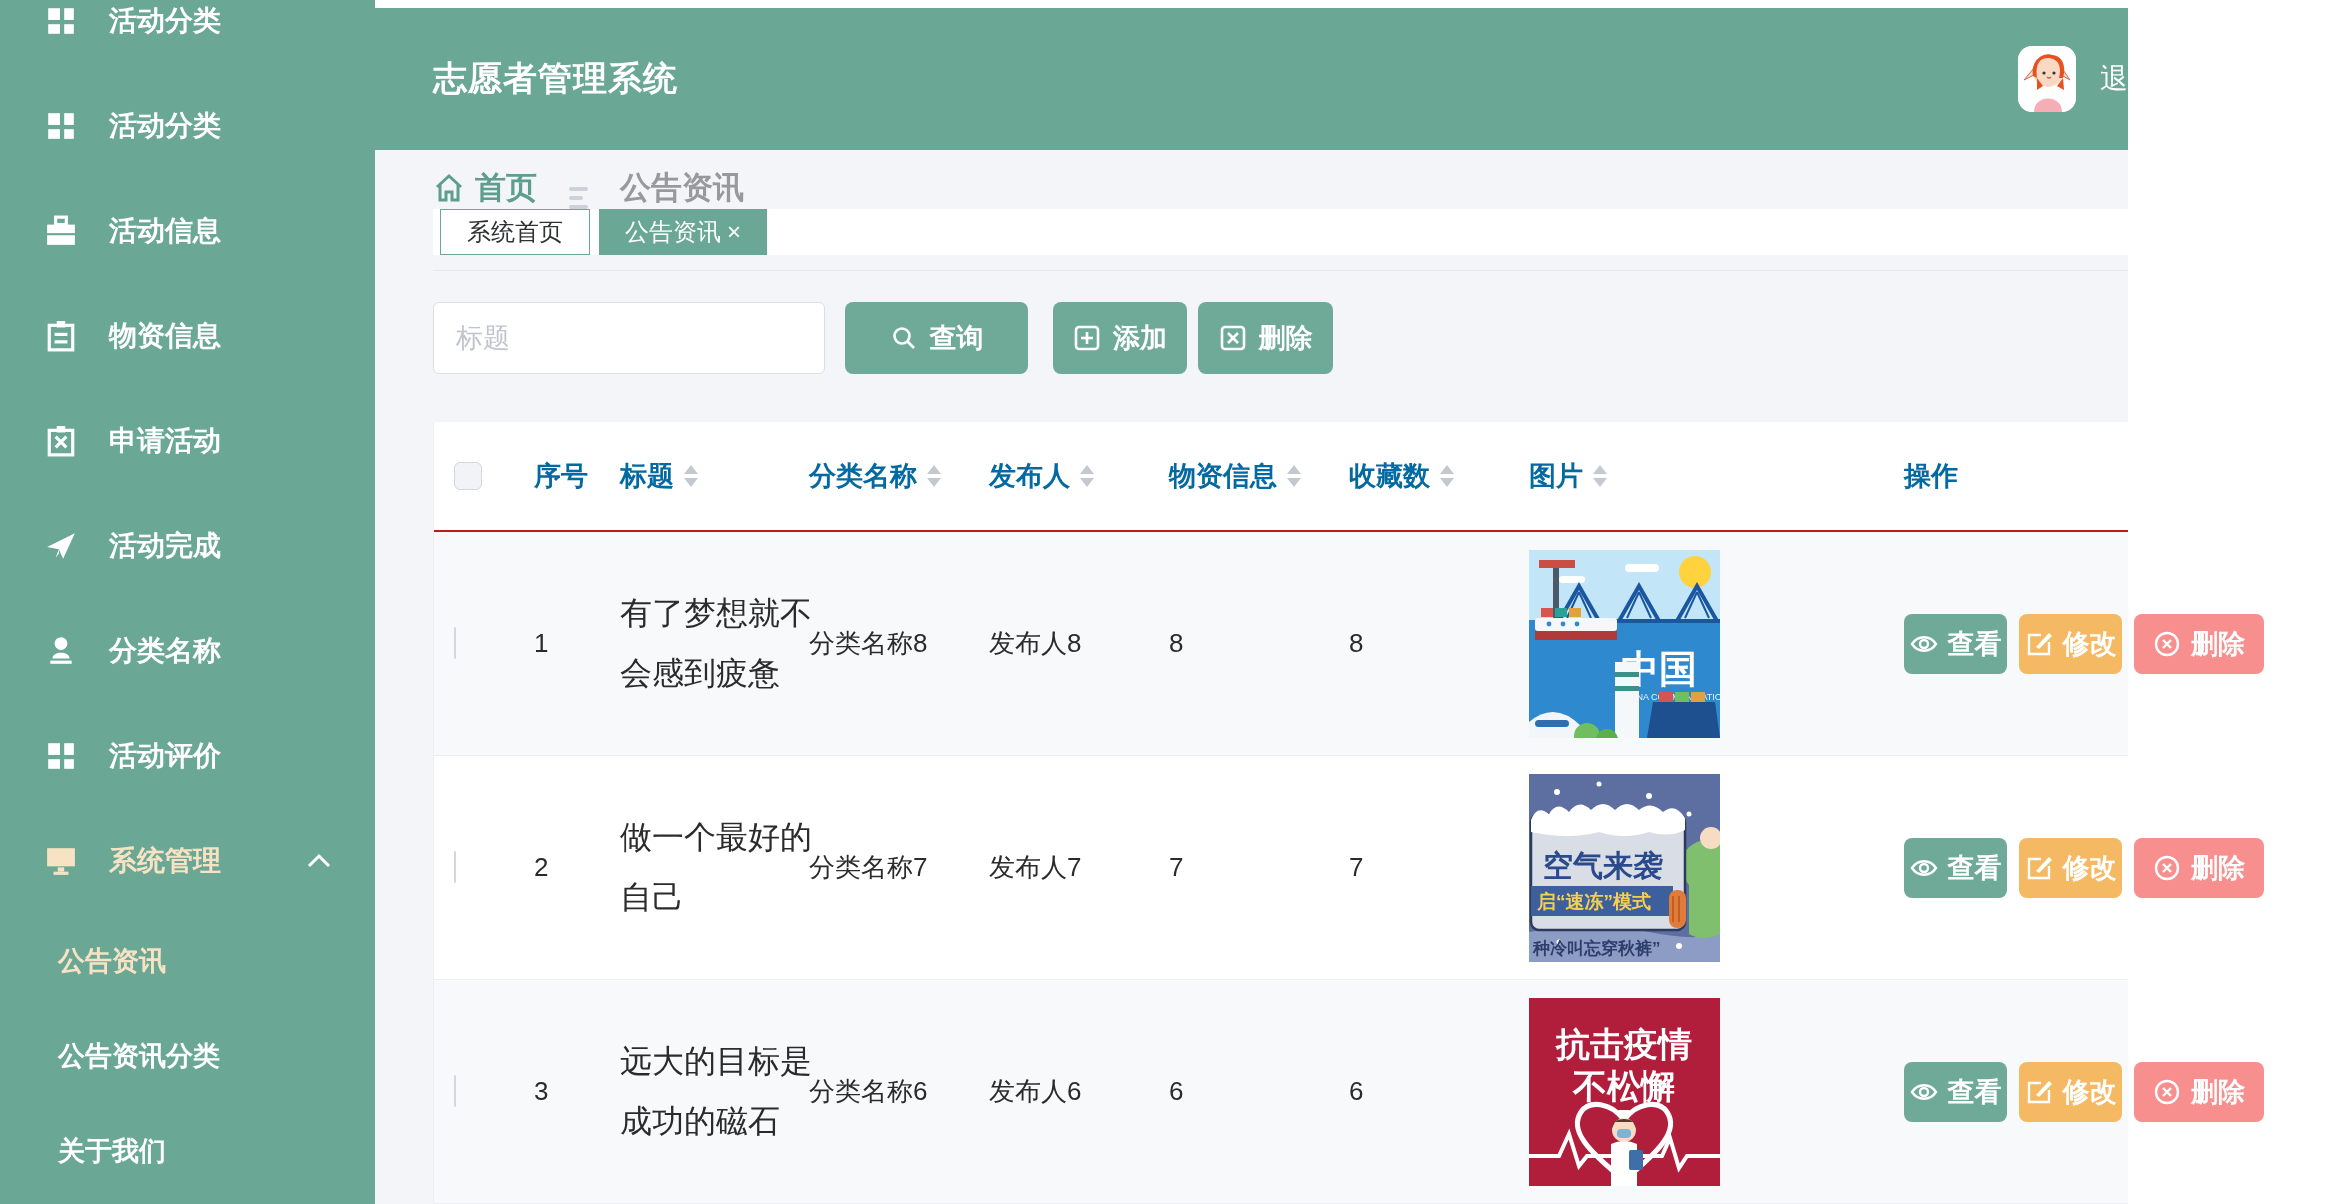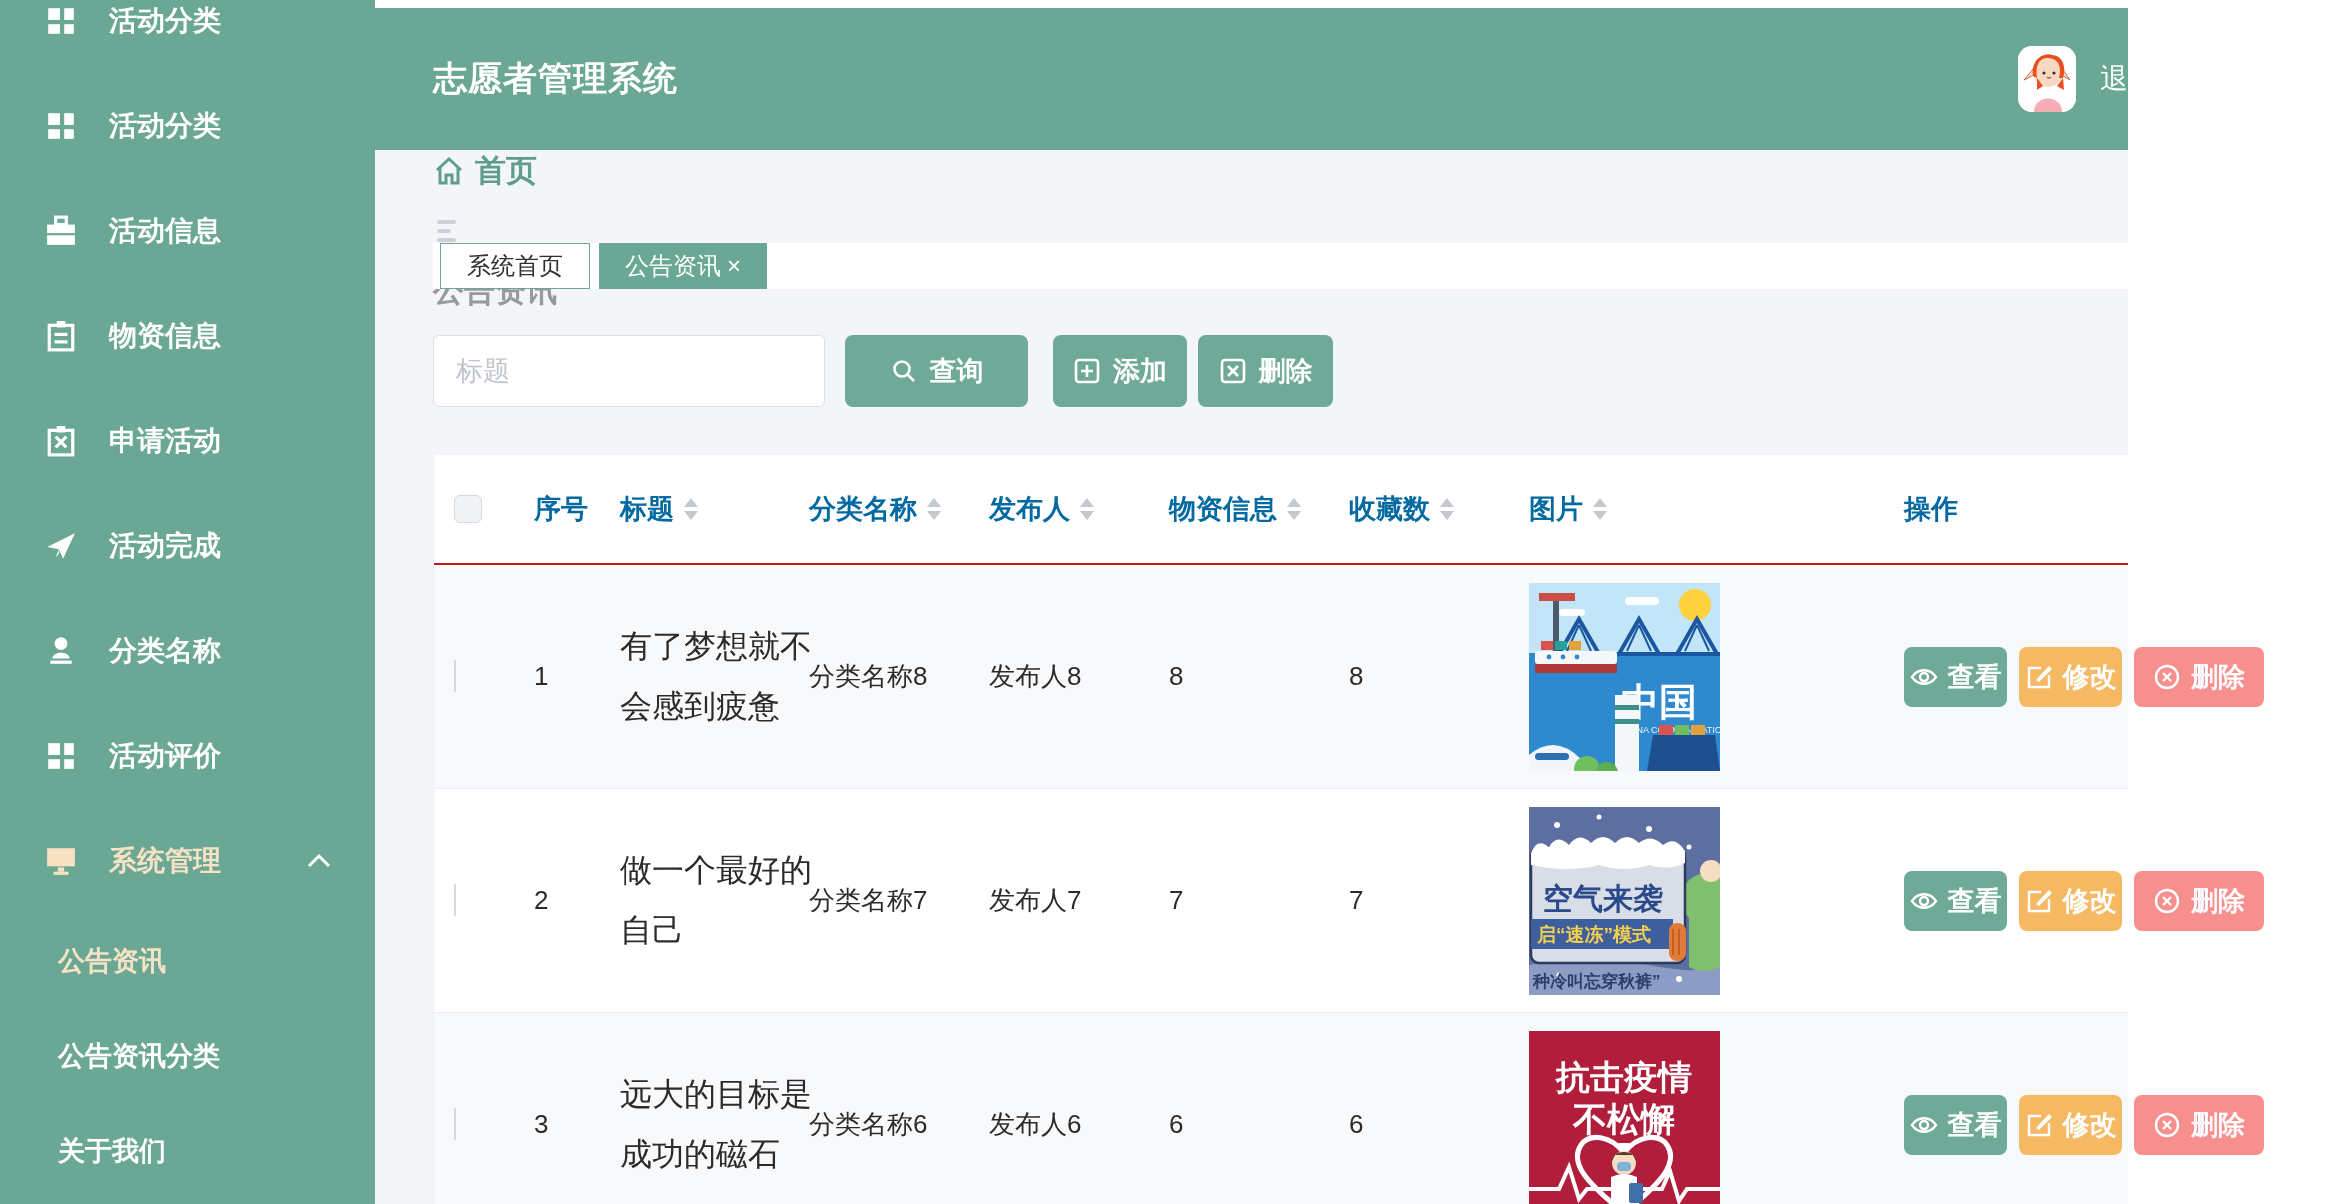--- a/index.html
+++ b/index.html
@@ -25,21 +25,21 @@
   .header { height:142px; background:#6AA795; display:flex; align-items:center;
     padding-left:58px; color:#fff; }
   .header-title { font-size:34px; font-weight:bold; letter-spacing:1px; }
   .header-right { margin-left:auto; display:flex; align-items:center; gap:24px; }
   .avatar { width:58px; height:66px; background:#fff; border-radius:14px; overflow:hidden;
     cursor:pointer; flex-shrink:0; }
   .logout { font-size:28px; color:#fff; cursor:pointer; width:28px; overflow:visible; white-space:nowrap; }
 
   
   .main { flex:1; background:#F3F5F8; display:flex; flex-direction:column; min-height:0; }
-  .breadcrumb { height:93px; display:flex; align-items:flex-start; padding-left:58px; gap:28px;flex-direction:column; }
+  .breadcrumb { height:93px; display:flex; align-items:flex-end; padding-left:58px; gap:28px; }
   .bc-home { display:flex; align-items:center; gap:10px; color:#5F9E8F; font-size:31px;
     font-weight:bold; cursor:pointer; }
   .bc-sep { display:flex; flex-direction:column; gap:5px; margin:0 4px; }
   .bc-sep i { display:block; height:4px; border-radius:2px; background:#CDD2DA; }
   .bc-sep i:nth-child(1){ width:19px; } .bc-sep i:nth-child(2){ width:14px; } .bc-sep i:nth-child(3){ width:19px; }
   .bc-current { color:#97999C; font-size:31px; font-weight:bold; }
 
   .tabbar { height:67px; background:#fff; margin-left:58px; display:flex; align-items:center;
     padding-left:7px; gap:9px; }
   .tab { height:46px; display:inline-flex; align-items:center; padding:0 26px; font-size:24px;

